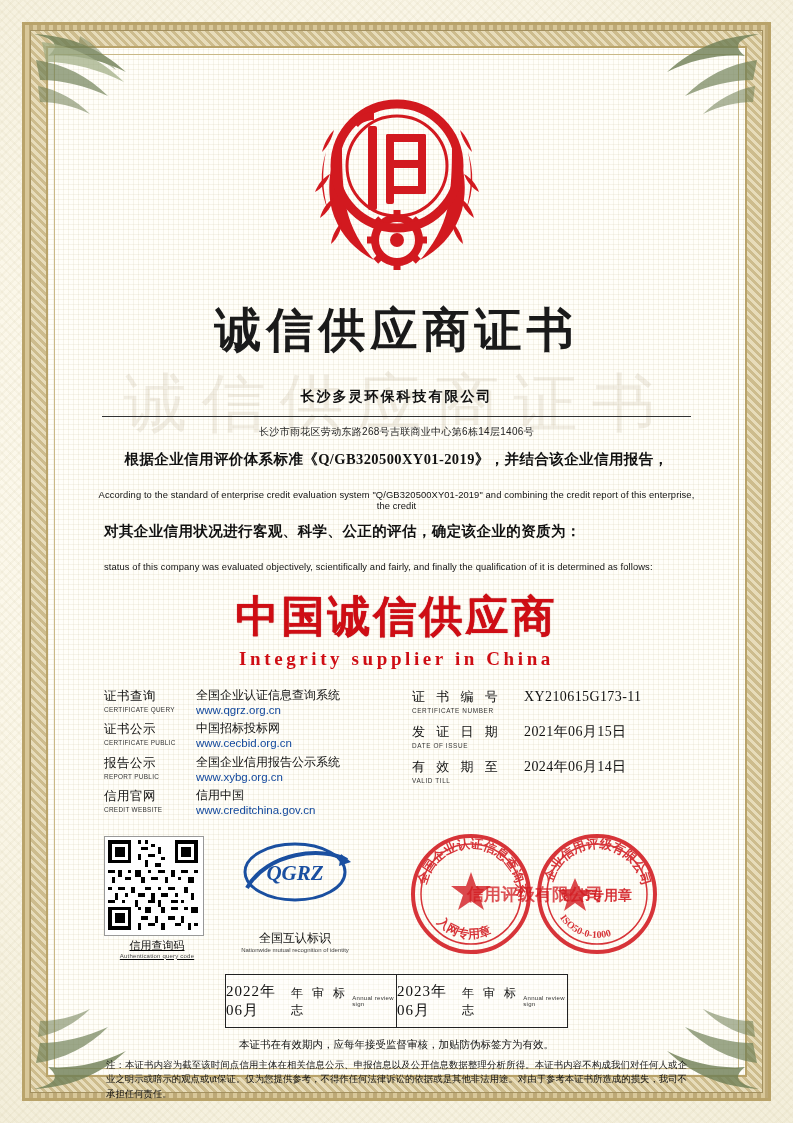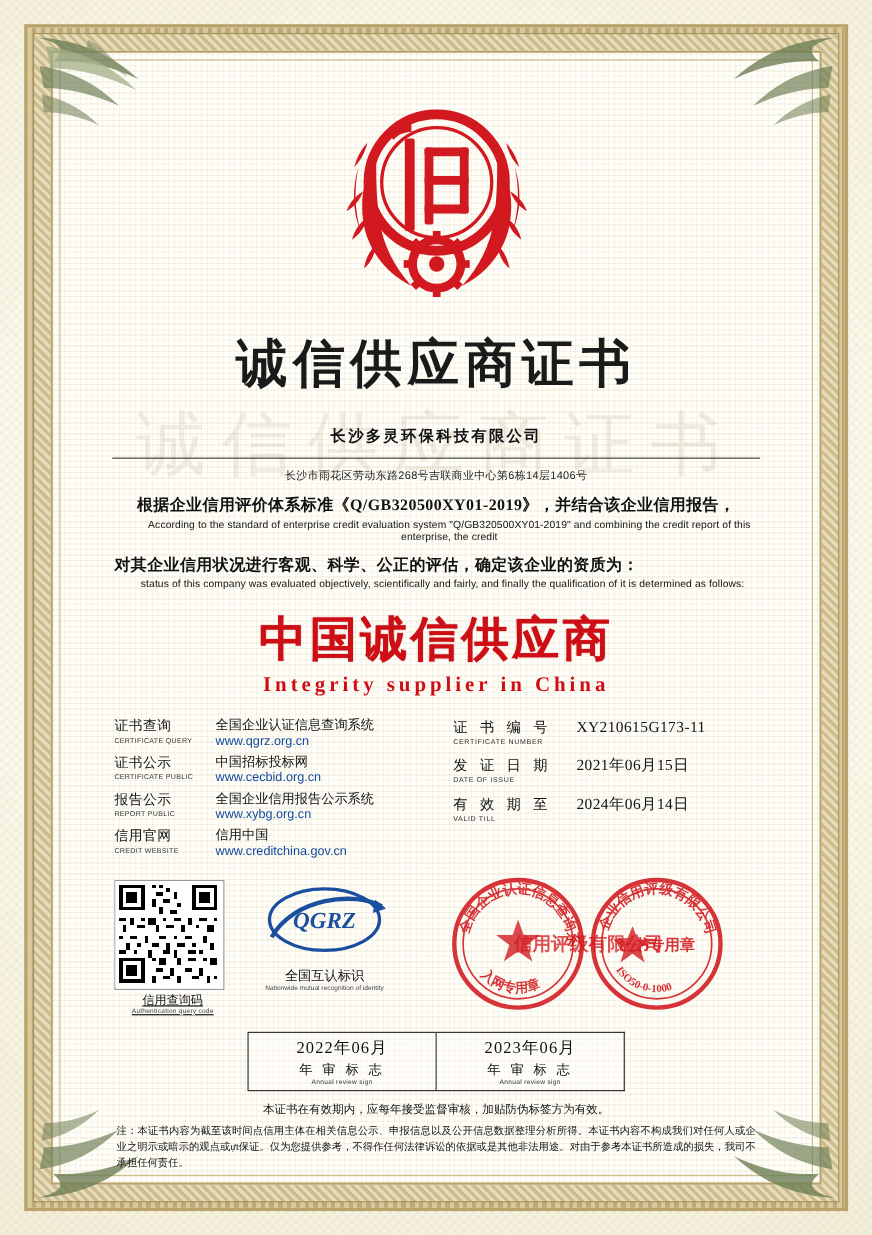--- a/index.html
+++ b/index.html
@@ -106,23 +106,22 @@
     font-weight:bold;
     font-size:14.5px;
     color:#111;
     letter-spacing:.4px;
     display:block;
   }
   .para .en{
     font-size:9.4px;
     color:#111;
     display:block;
-    margin-top:2px;
+    margin-top:20px;
     letter-spacing:.1px;
-    padding-left:24px;
   }
   .para.left{text-align:left;padding-left:6px;}
   .award-cn{
     text-align:center;
     font-family:"Liberation Serif",serif;
     font-weight:bold;
     font-size:43px;
     letter-spacing:3px;
     color:#cf0d14;
     margin-top:16px;
@@ -163,30 +162,30 @@
   .qr{
     width:98px;height:98px;flex:none;
     border:1px solid #999;
     background:#fff;
     position:relative;
   }
   .qr-cap{width:106px;text-align:center;margin-top:2px;text-decoration:underline;}
   .qr-cap .cn{display:block;font-size:11px;font-family:"Liberation Serif",serif;color:#111;}
   .qr-cap .en{display:block;font-size:6px;color:#444;letter-spacing:.2px;}
   .qgrz{margin-left:26px;width:118px;text-align:center;}
-  .qgrz-cap .cn{display:block;font-size:12px;font-family:"Liberation Serif",serif;color:#111;margin-top:0;}
+  .qgrz-cap .cn{display:block;font-size:12px;font-family:"Liberation Serif",serif;color:#111;margin-top:16px;}
   .qgrz-cap .en{display:block;font-size:6px;color:#444;}
   .stamps{position:absolute;right:-4px;top:-4px;width:340px;height:134px;}
   
   .annual{
     display:flex;justify-content:center;margin-top:6px;
   }
   .abox{
     width:170px;height:52px;border:1px solid #222;
-    display:flex;flex-direction:column;align-items:center;justify-content:center;
+    display:flex;flex-direction:row;align-items:center;justify-content:center;
     background:rgba(255,255,255,.35);
   }
   .abox + .abox{border-left:none;}
   .abox .yr{font-size:15px;font-family:"Liberation Serif",serif;color:#111;letter-spacing:1px;}
   .abox .cn{font-size:12px;font-family:"Liberation Serif",serif;color:#111;letter-spacing:3px;margin-top:2px;}
   .abox .en{font-size:6px;color:#333;letter-spacing:.3px;}
   .notice{
     text-align:center;font-size:10.5px;color:#111;margin-top:10px;font-family:"Liberation Serif",serif;
   }
   .fine{

